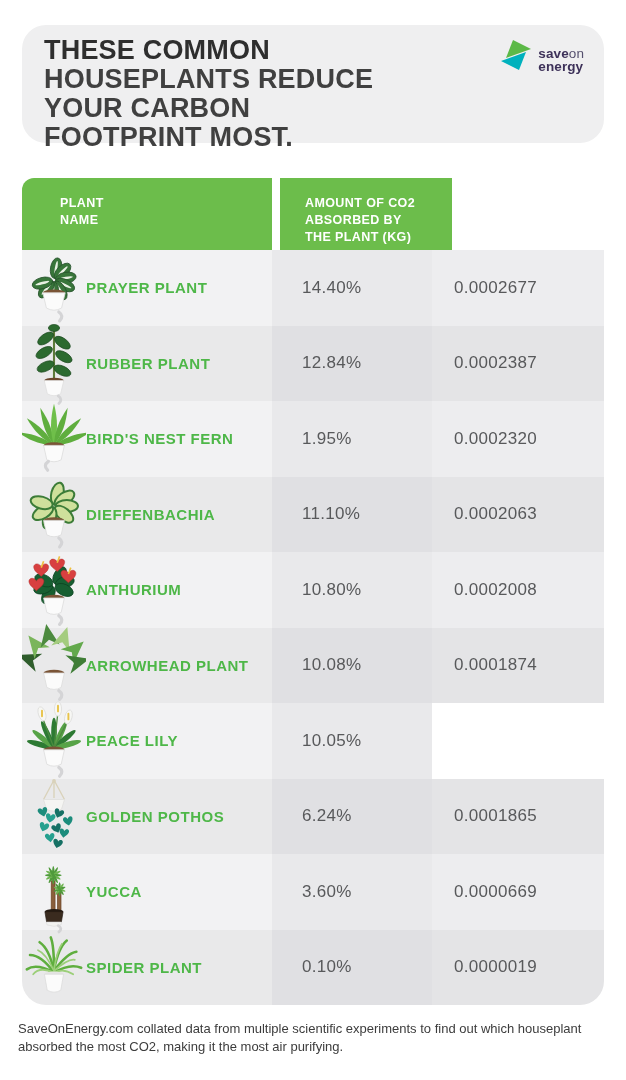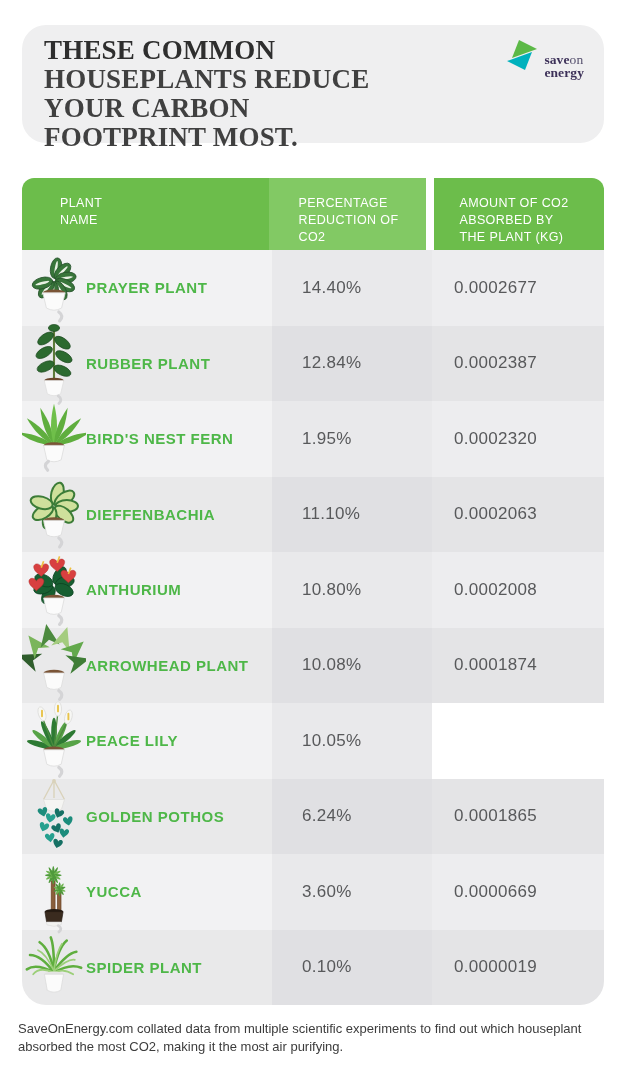--- a/index.html
+++ b/index.html
@@ -1,30 +1,30 @@
 <!DOCTYPE html>
 <html><head>
 <meta charset="utf-8">
 <style>
   html,body{margin:0;padding:0;background:#ffffff;}
   body{width:626px;height:1080px;position:relative;font-family:"Liberation Sans",sans-serif;overflow:hidden;}
 
   
-  .header-card{position:absolute;left:22px;top:25px;width:582px;height:118px;background:#efeff0;border-radius:24px;font-family:Liberation Serif, serif;}
+  .header-card{position:absolute;left:22px;top:25px;width:582px;height:118px;background:#efeff0;border-radius:24px;}
   .title{position:absolute;left:22px;top:11px;font-weight:bold;font-size:27px;line-height:29px;letter-spacing:.2px;color:#2e2e2e;}
   .title .green{color:#404040;}
 
   .logo{position:absolute;right:20px;top:10px;display:flex;align-items:flex-start;}
   .logo-bolt{width:36px;height:36px;margin-right:4px;margin-top:2px;}
-  .logo-text{font-weight:bold;color:#3d3159;font-size:13.5px;line-height:13px;margin-top:18px;letter-spacing:.1px;}
+  .logo-text{font-weight:bold;color:#3d3159;font-size:13.5px;line-height:13px;margin-top:12px;letter-spacing:.1px;}
   .logo-text .on{font-weight:400;color:#55506e;}
 
   
   .table{position:absolute;left:22px;top:178px;width:582px;}
-  .thead{display:flex;height:72px;border-radius:12px 12px 0 0;overflow:hidden;color:#ffffff;font-weight:normal;font-size:12.5px;line-height:17px;letter-spacing:.4px;}
+  .thead{display:flex;height:72px;border-radius:12px 12px 0 0;overflow:hidden;color:#ffffff;font-weight:bold;font-size:12.5px;line-height:17px;letter-spacing:.4px;}
   .thead .hc{box-sizing:border-box;padding-top:17px;}
   .hc1{width:250px;background:#6cbd4b;padding-left:38px;}
   .hc2{width:160px;background:#82c964;padding-left:30px;}
   .hc3{width:172px;background:#6cbd4b;padding-left:25px;margin-left:8px;}
   .hc1 .inner{width:70px;} .hc2 .inner{width:110px;} .hc3 .inner{width:122px;}
 
   .tbody{border-radius:0 0 24px 24px;overflow:hidden;}
   .row{display:flex;height:75.5px;}
   .row > div{box-sizing:border-box;}
   .c1{width:250px;display:flex;align-items:center;}
@@ -64,23 +64,20 @@
       <span>energy</span>
     </div>
   </div>
 </div>
 
 <div class="table">
   <div class="thead">
     <div class="hc hc1">
         <div class="inner">PLANT NAME</div>
       </div>
-    <div class="hc hc2">
-        <div class="inner">PERCENTAGE REDUCTION OF CO2</div>
-      </div>
     <div class="hc hc3">
         <div class="inner">AMOUNT OF CO2 ABSORBED BY THE PLANT (KG)</div>
       </div>
   </div>
 
   <div class="tbody">
 
     <div class="row">
       <div class="c1">
         <span class="plant-art">

